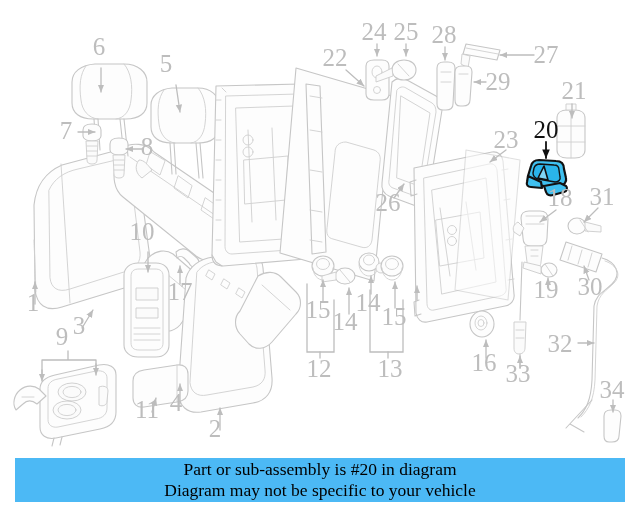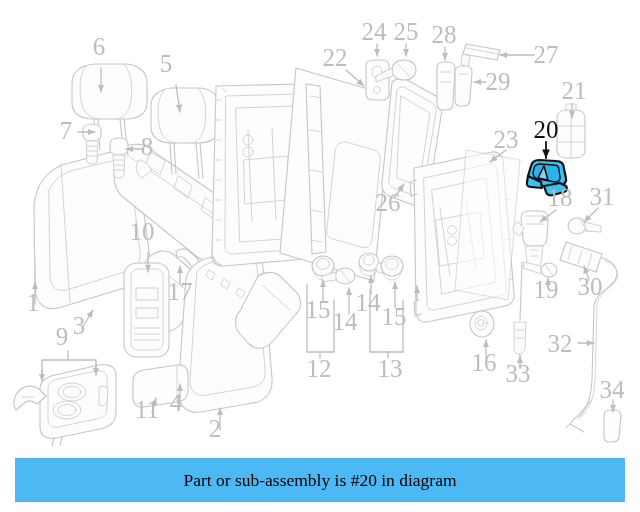--- a/index.html
+++ b/index.html
@@ -477,15 +477,16 @@
       <text class="num" x="602" y="205" text-anchor="middle">31</text>
       <text class="num" x="560" y="352" text-anchor="middle">32</text>
       <text class="num" x="518" y="382" text-anchor="middle">33</text>
       <text class="num" x="612" y="398" text-anchor="middle">34</text>
     </g>
 
   </svg>
 
   <div class="banner">
     <div class="banner-line">Part or sub-assembly is #20 in diagram</div>
+    <div class="banner-line">Diagram may not be specific to your vehicle</div>
   </div>
 
 </div>
 
 </body></html>

